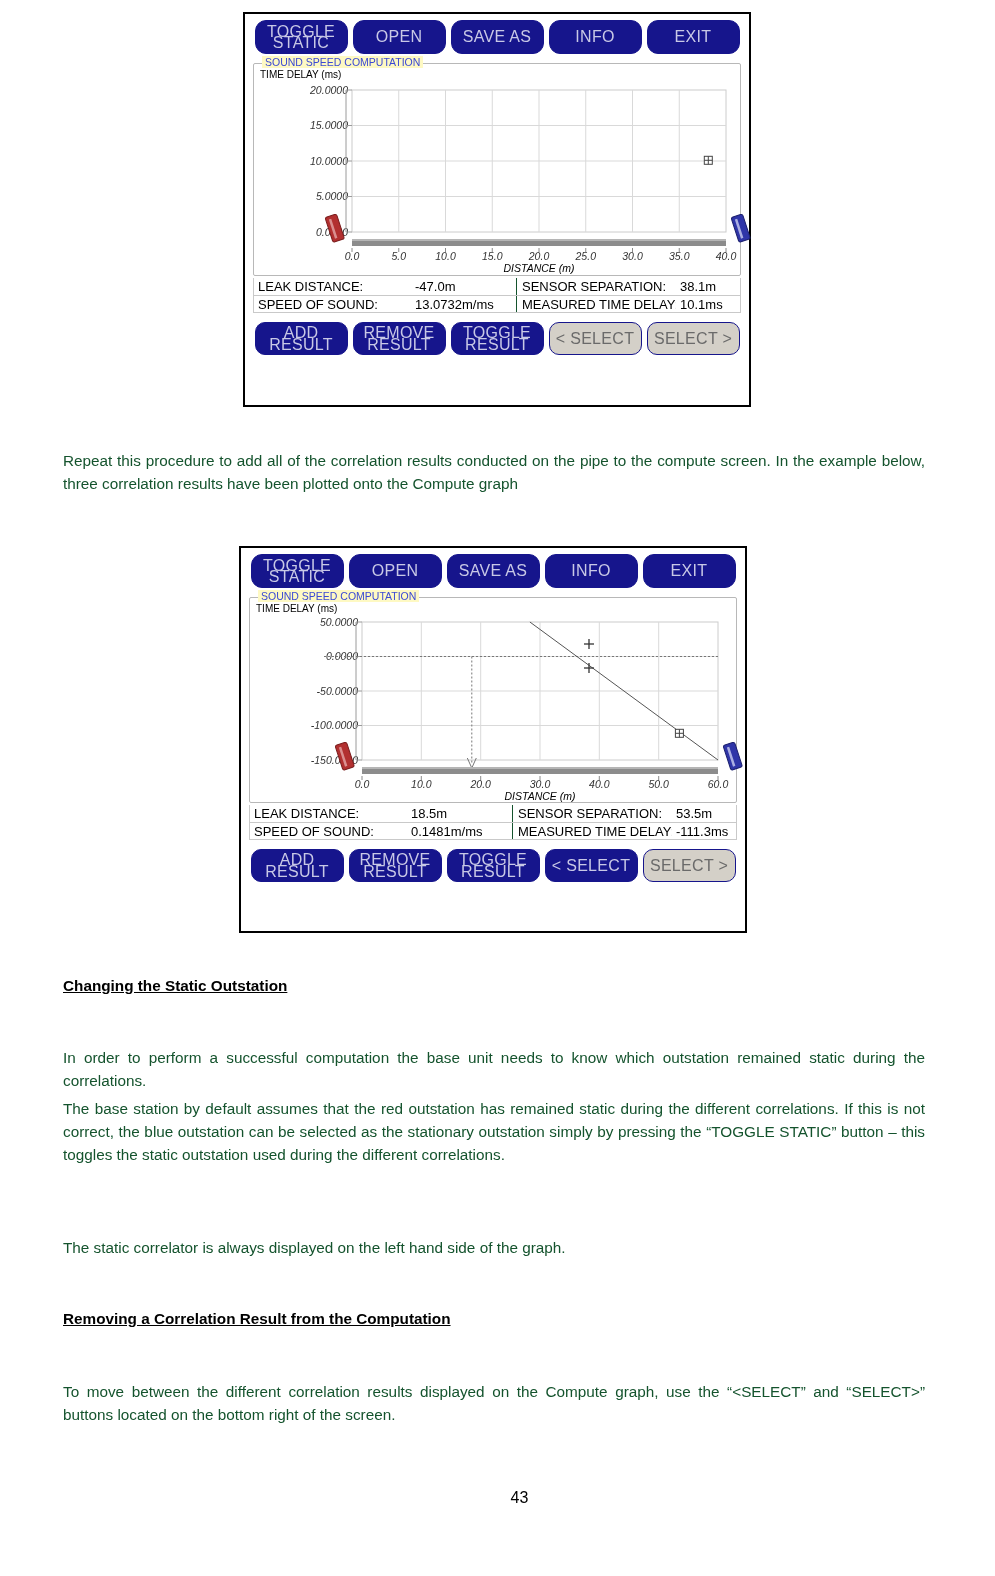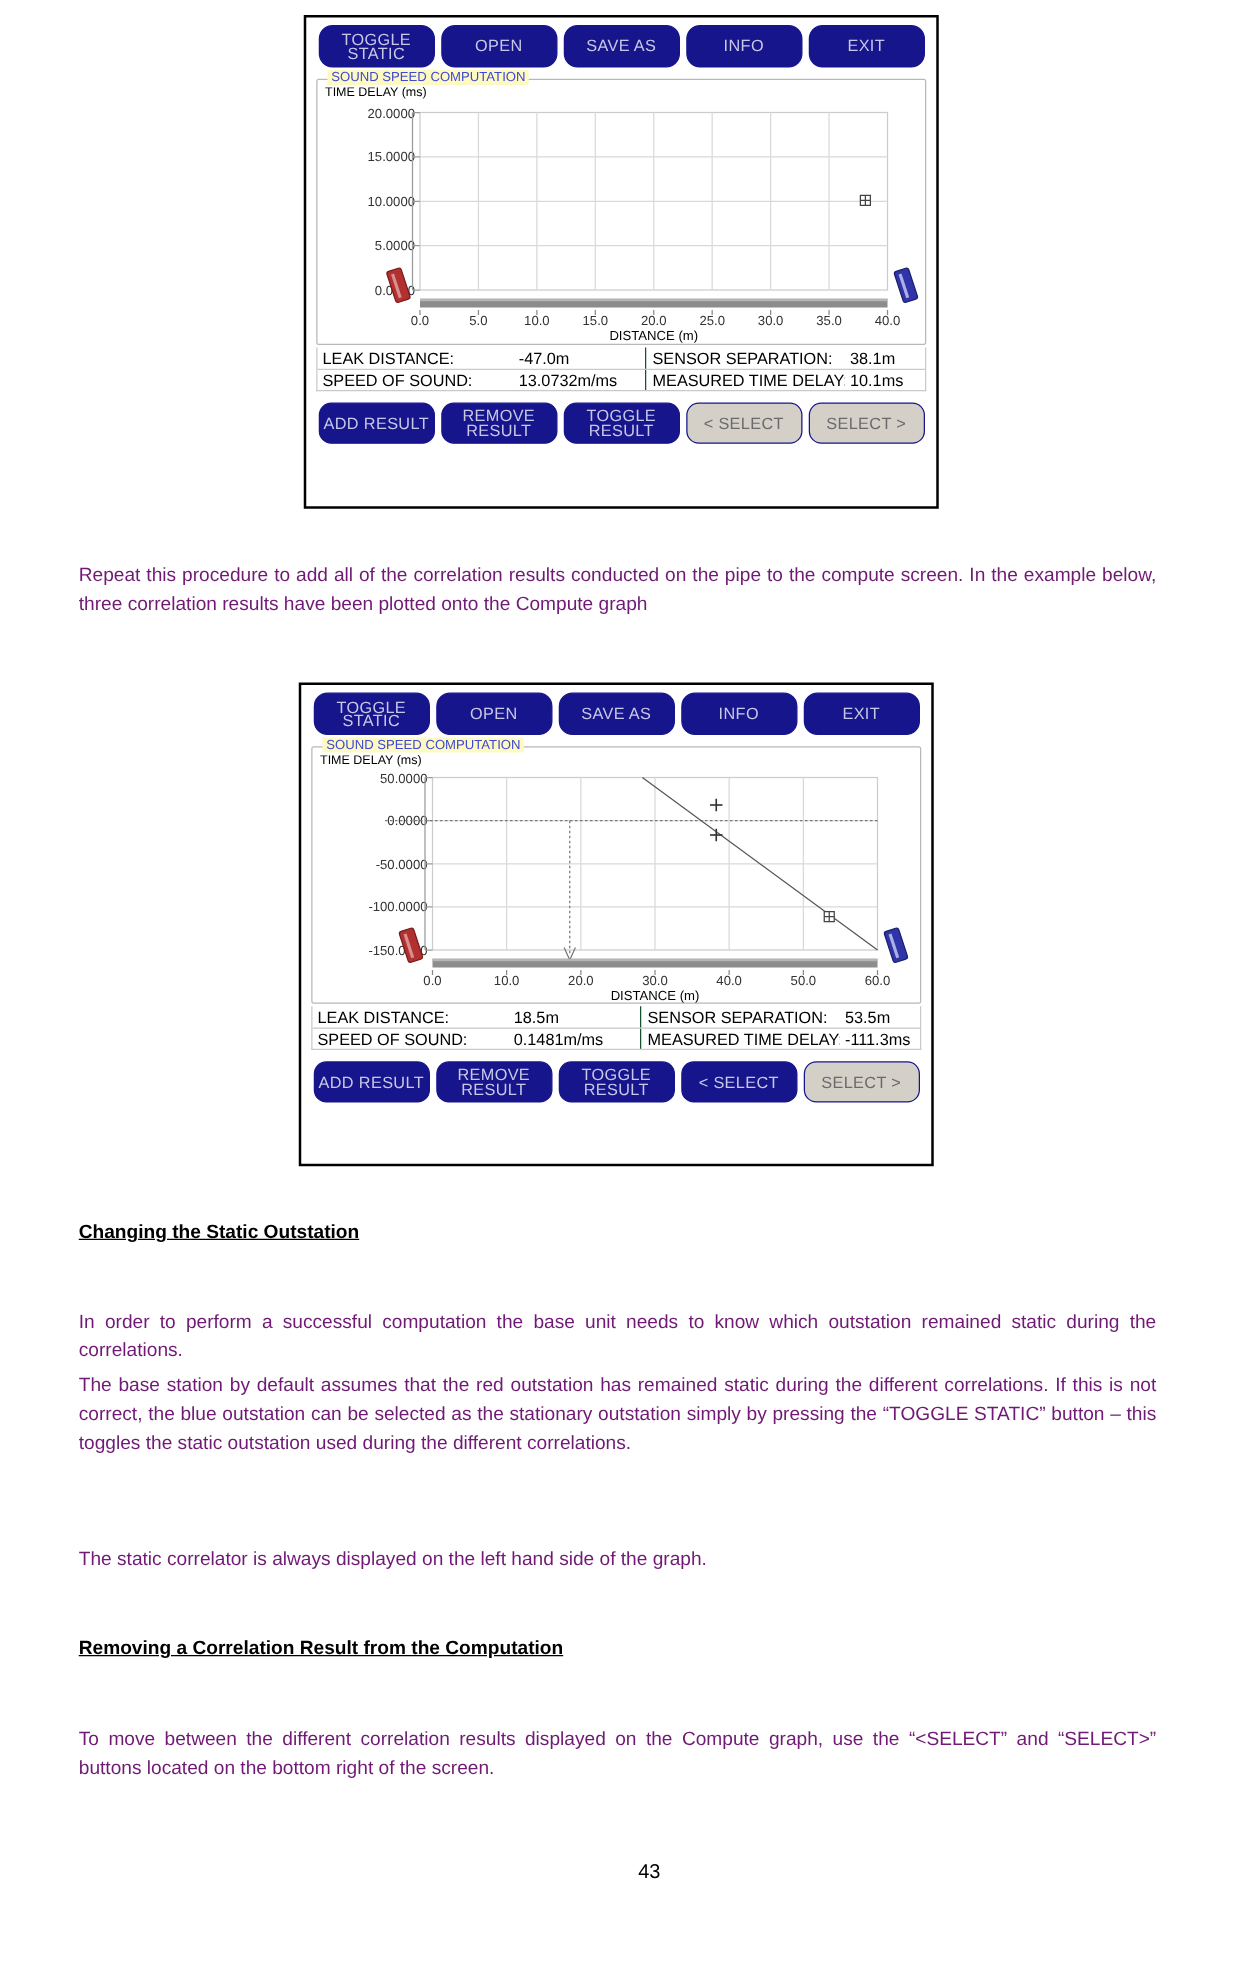--- a/index.html
+++ b/index.html
@@ -13,21 +13,21 @@
     overflow: hidden;
   }
 
   
   .doc-body { position:absolute; left:63px; width:862px; }
   p.para {
     margin:0;
     font-size:15.3px;
     line-height:22.8px;
     text-align: justify;
-    color:#701a75;
+    color:#14532d;
   }
   h3.heading {
     margin:0;
     font-size:15.3px;
     font-weight:bold;
     text-decoration: underline;
     line-height:20px;
   }
   .pageno {
     position:absolute; left:0; right:0; top:1489px;
@@ -54,21 +54,21 @@
   .btn {
     flex: 1 1 0;
     margin: 0 2.5px;
     height:34px;
     border-radius:11px;
     background:#16158c;
     color:#c8c8e6;
     border:1px solid #16158c;
     display:flex; align-items:center; justify-content:center;
     text-align:center;
-    font-size:13px;
+    font-size:16px;
     line-height:11.5px;
     letter-spacing:0.3px;
     white-space:pre-line;
     user-select:none;
   }
   .btn.disabled {
     background:#d4d0c8;
     color:#6a6a6a;
     border:1px solid #16158c;
   }
@@ -94,21 +94,21 @@
   }
   .axis-title-y {
     position:absolute;
     left:6px; top:5px;
     font-size:10px;
     color:#000;
     text-align:right;
   }
 
   
-  .plotwrap { position:absolute; left:0; top:0; width:100%; height:100%; }
+  .plotwrap { position:absolute; left:16px; top:0; width:100%; height:100%;font-style:italic; }
   .plotwrap svg { display:block; }
 
   
   .readout {
     margin:2px 3px 0 3px;
     border:1px solid #c9c9c9;
     border-top:none;
   }
   .rrow { display:flex; height:17px; border-top:1px solid #c9c9c9; }
   .rrow:first-child { border-top:none; }

